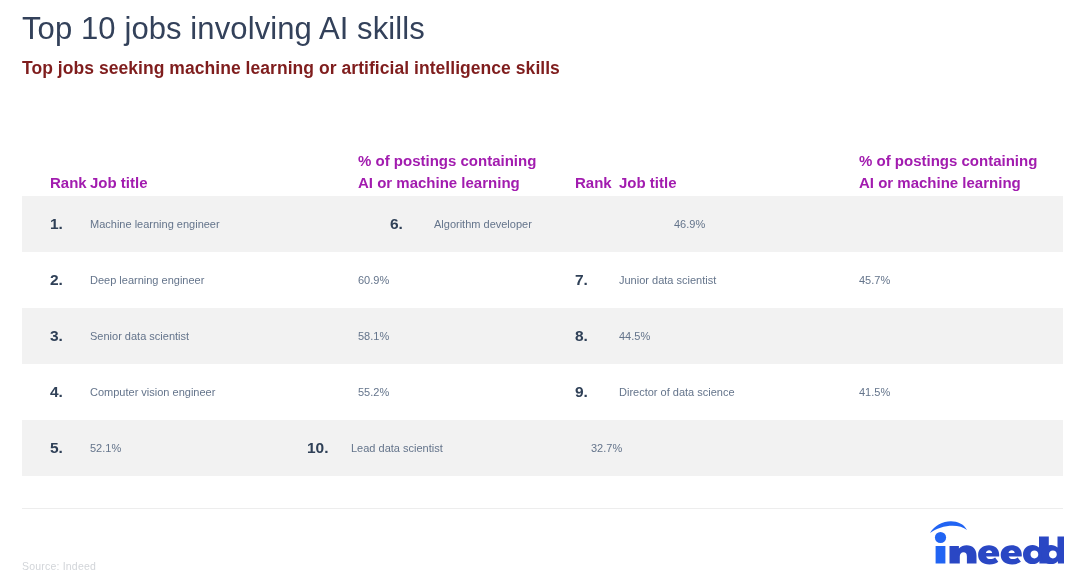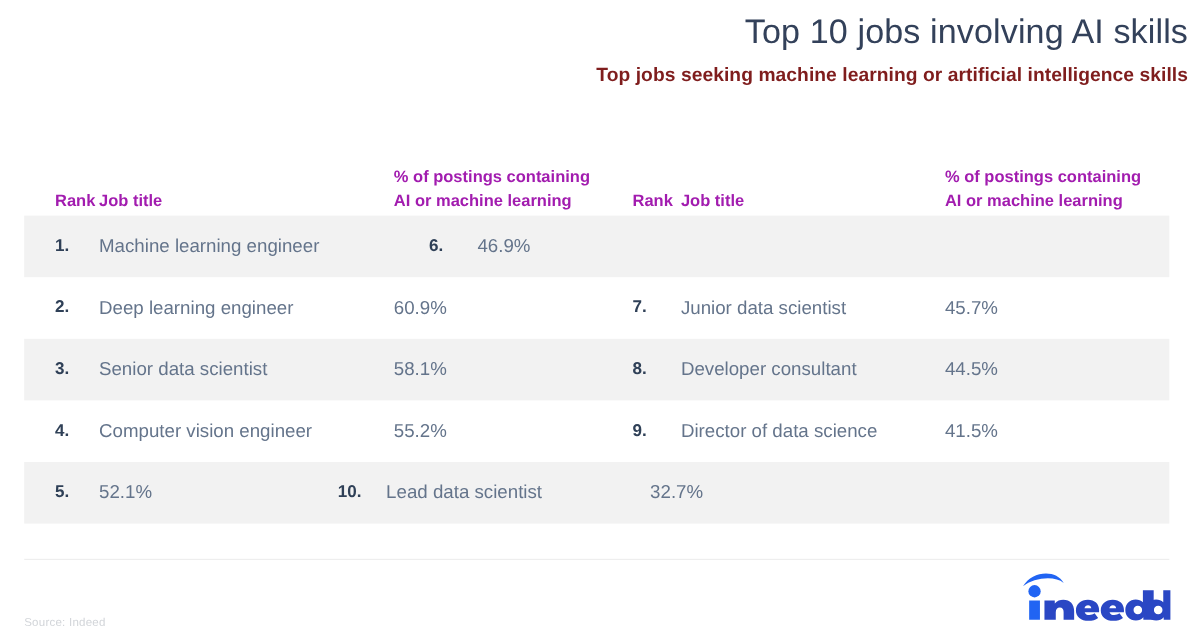--- a/index.html
+++ b/index.html
@@ -12,21 +12,20 @@
     background: #ffffff;
     font-family: "Liberation Sans", sans-serif;
     overflow: hidden;
     position: relative;
     -webkit-font-smoothing: antialiased;
   }
 
   
   .header {
     padding: 10px 0 0 22px;
-    text-align: right;
   }
   .title {
     font-size: 31px;
     font-weight: 400;
     color: #33415a;
     letter-spacing: 0.1px;
     line-height: 1.25;
     margin: 0;
   }
   .subtitle {
@@ -73,21 +72,21 @@
   
   .c-rank   { width: 68px; padding-left: 28px; box-sizing: border-box; }
   .c-job    { width: 268px; }
   .c-pct    { width: 185px; }
   
   .c-rank2  { width: 76px; padding-left: 32px; box-sizing: border-box; }
   .c-job2   { width: 240px; }
   .c-pct2   { width: 190px; }
 
   .row .cell {
-    font-size: 17px;
+    font-size: 11px;
     color: #64748b;
     font-weight: 400;
     line-height: 1.3;
   }
   .row .cell.rank {
     font-weight: 700;
     color: #2f4057;
     font-size: 15.5px;
   }
 
@@ -137,38 +136,38 @@
     <div class="cell c-job2">Job title</div>
     <div class="cell c-pct2">% of postings containing AI or machine learning</div>
   </div>
 
   <div class="rows">
 
     <div class="row shaded">
       <div class="cell rank c-rank">1.</div>
       <div class="cell c-job">Machine learning engineer</div>
       <div class="cell rank c-rank2">6.</div>
+      <div class="cell c-job2">Algorithm developer</div>
       <div class="cell c-pct2">46.9%</div>
     </div>
 
     <div class="row">
       <div class="cell rank c-rank">2.</div>
       <div class="cell c-job">Deep learning engineer</div>
       <div class="cell c-pct">60.9%</div>
       <div class="cell rank c-rank2">7.</div>
       <div class="cell c-job2">Junior data scientist</div>
       <div class="cell c-pct2">45.7%</div>
     </div>
 
     <div class="row shaded">
       <div class="cell rank c-rank">3.</div>
       <div class="cell c-job">Senior data scientist</div>
       <div class="cell c-pct">58.1%</div>
       <div class="cell rank c-rank2">8.</div>
-      <div class="cell c-job2">Developer consultant</div>
       <div class="cell c-pct2">44.5%</div>
     </div>
 
     <div class="row">
       <div class="cell rank c-rank">4.</div>
       <div class="cell c-job">Computer vision engineer</div>
       <div class="cell c-pct">55.2%</div>
       <div class="cell rank c-rank2">9.</div>
       <div class="cell c-job2">Director of data science</div>
       <div class="cell c-pct2">41.5%</div>

